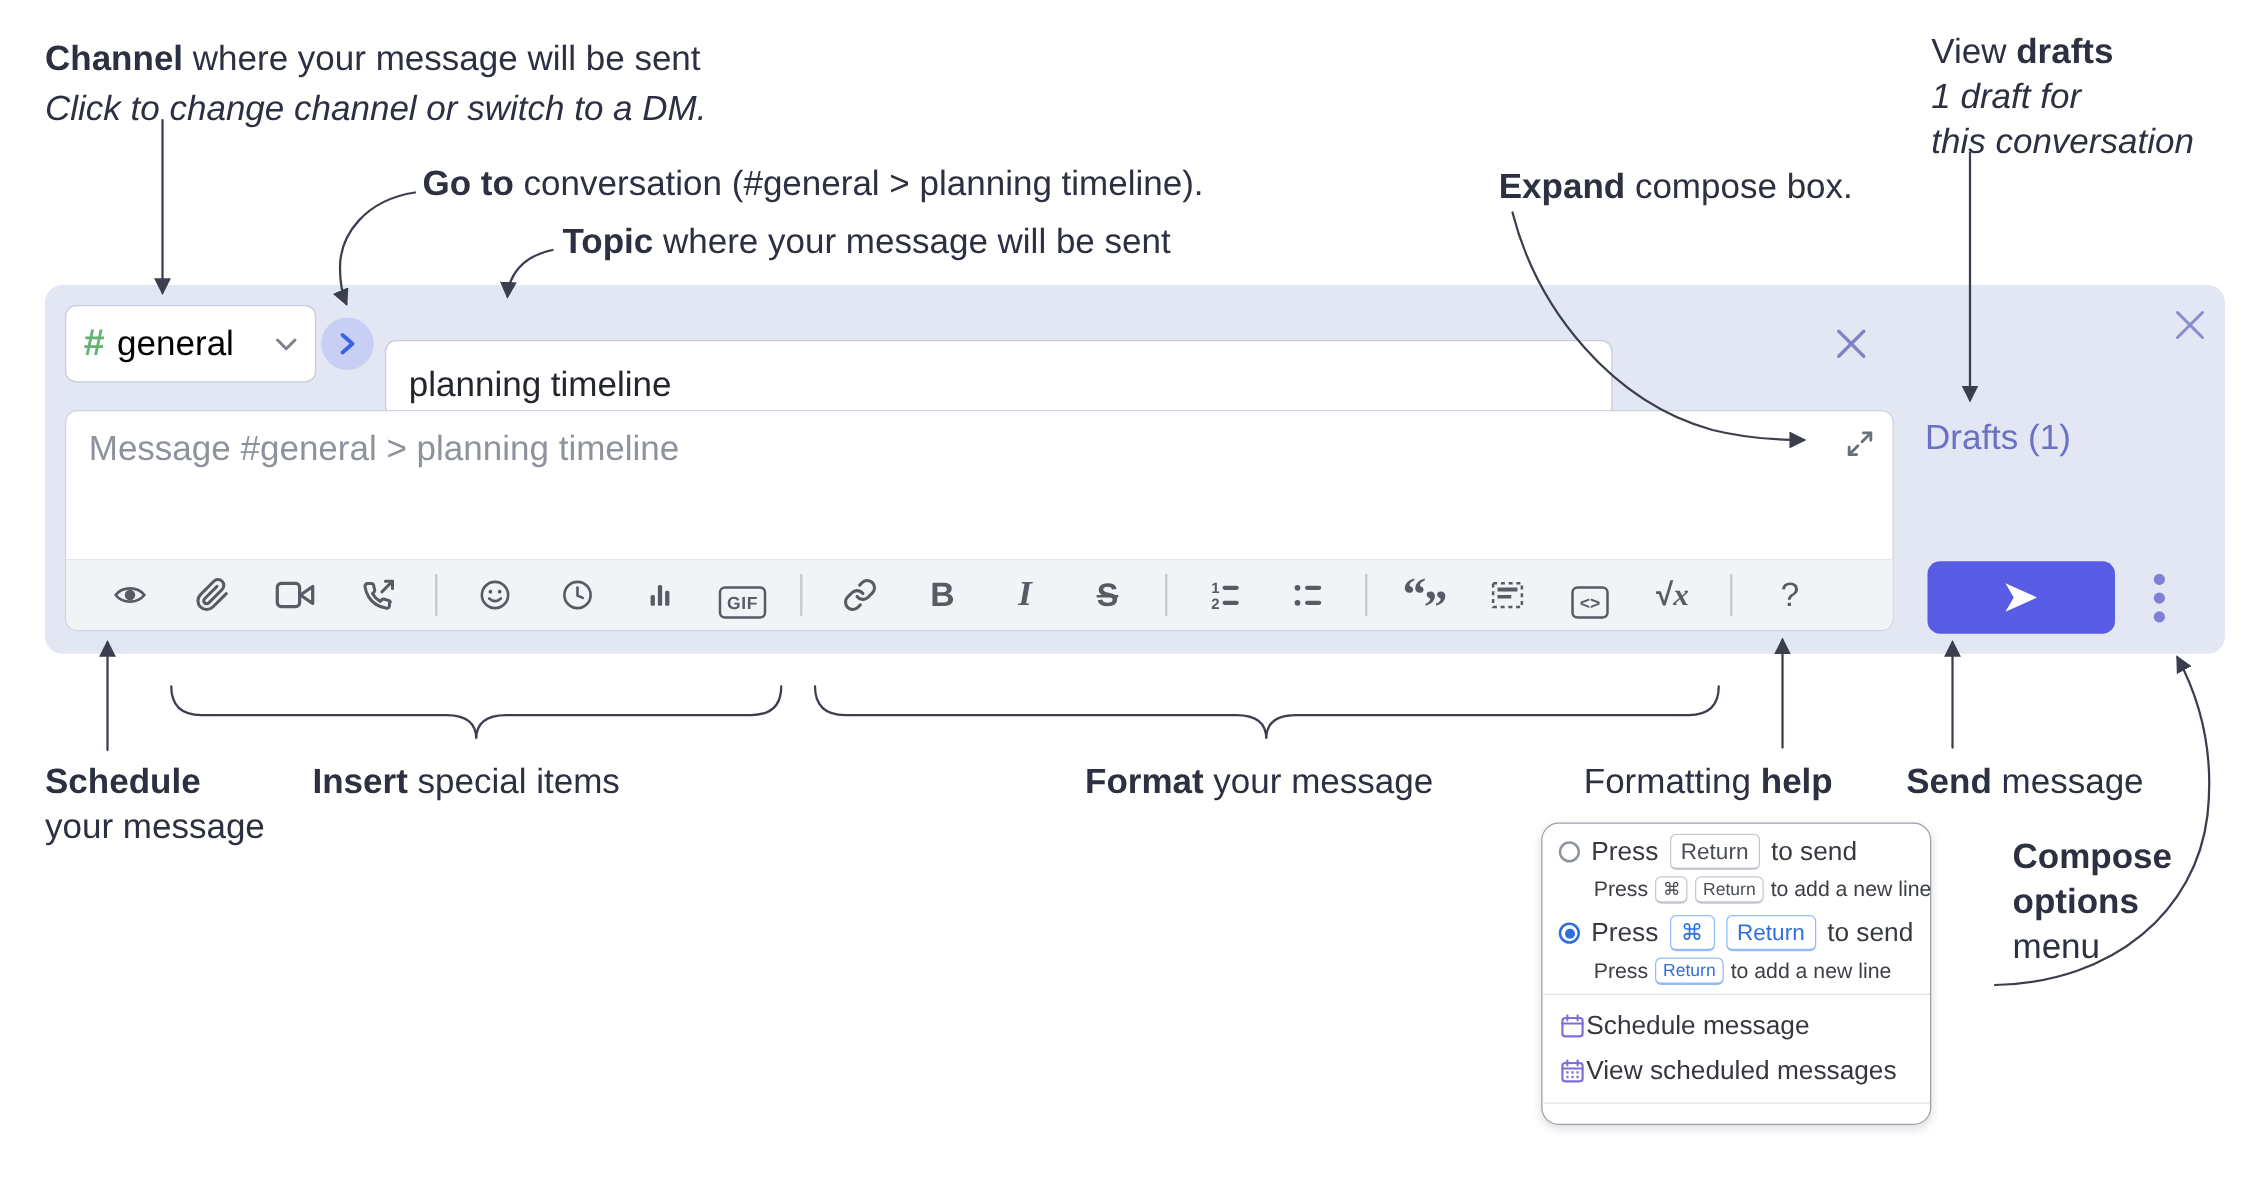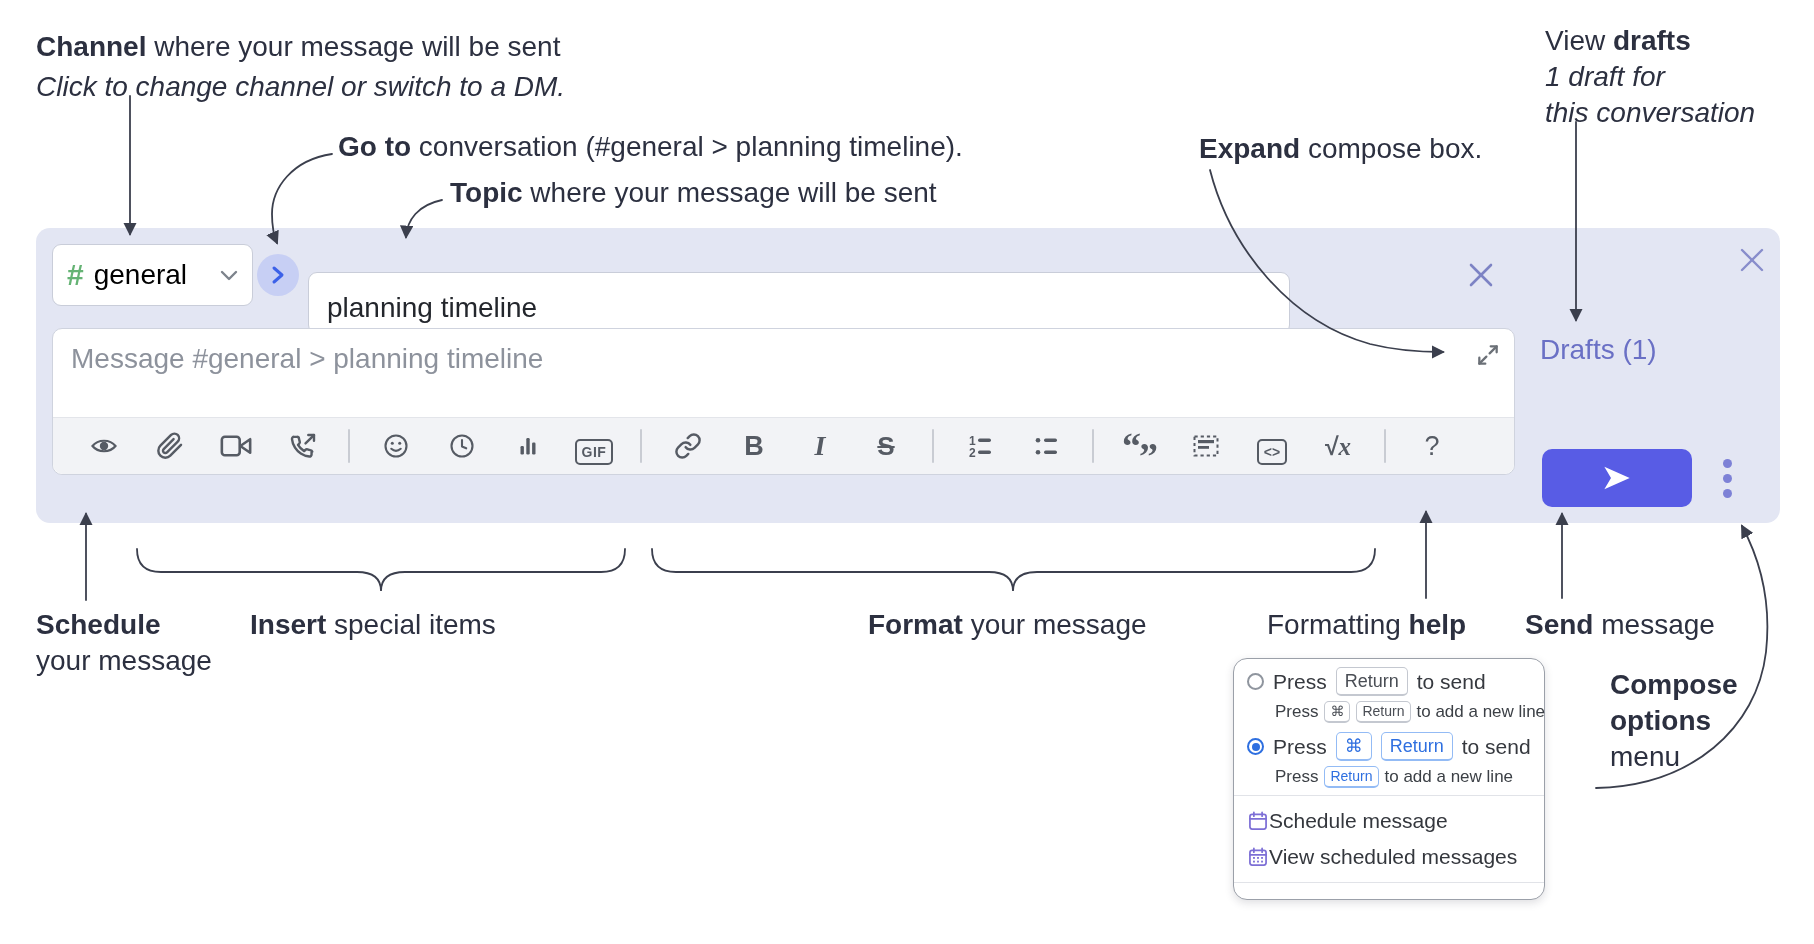--- a/index.html
+++ b/index.html
@@ -17,21 +17,21 @@
         border-radius:9px;display:flex;align-items:center;padding:0 14px;box-sizing:border-box;gap:10px;}
   .chip .hash{color:#65b374;font-size:30px;font-weight:700;}
   .chip .cname{font-size:28px;color:#000000;}
   .gotobtn{left:257px;top:254px;width:42px;height:42px;border-radius:50%;background:#c7cff4;
            display:flex;align-items:center;justify-content:center;}
   .topicinput{left:308px;top:244px;width:982px;height:62px;background:#fff;border:1px solid #c9cdd9;
               border-radius:9px;box-sizing:border-box;font-family:"Liberation Sans",sans-serif;
               font-size:28px;color:#23262c;padding:10px 50px 0 18px;outline:none;margin-top:28px;}
   .clearx{left:1468px;top:262px;width:26px;height:26px;cursor:pointer;}
   .closex{left:1739px;top:247px;width:26px;height:26px;cursor:pointer;}
-  .msgbox{left:52px;top:328px;width:1463px;height:147px;background:#ffffff;border:1px solid #cfd3de;
+  .msgbox{left:52px;top:328px;width:1463px;height:177px;background:#ffffff;border:1px solid #cfd3de;
           border-radius:10px;box-sizing:border-box;}
   .msgarea{position:absolute;left:0;top:0;width:100%;height:119px;border:none;resize:none;outline:none;
            font-family:"Liberation Sans",sans-serif;font-size:28px;color:#23262c;
            padding:14px 56px 0 18px;box-sizing:border-box;background:transparent;border-radius:10px;}
   .msgarea::placeholder{color:#8d929c;opacity:1;}
   .expandic{position:absolute;right:13px;top:13px;width:26px;height:26px;}
   .tbar{position:absolute;left:0;bottom:0;width:100%;height:57px;background:#f2f3f6;
         border-top:1px solid #e3e5ea;border-radius:0 0 10px 10px;display:flex;align-items:center;
         padding:0 10px 0 18px;box-sizing:border-box;}
   .tslot{width:66px;display:flex;align-items:center;justify-content:center;flex:none;cursor:pointer;}

